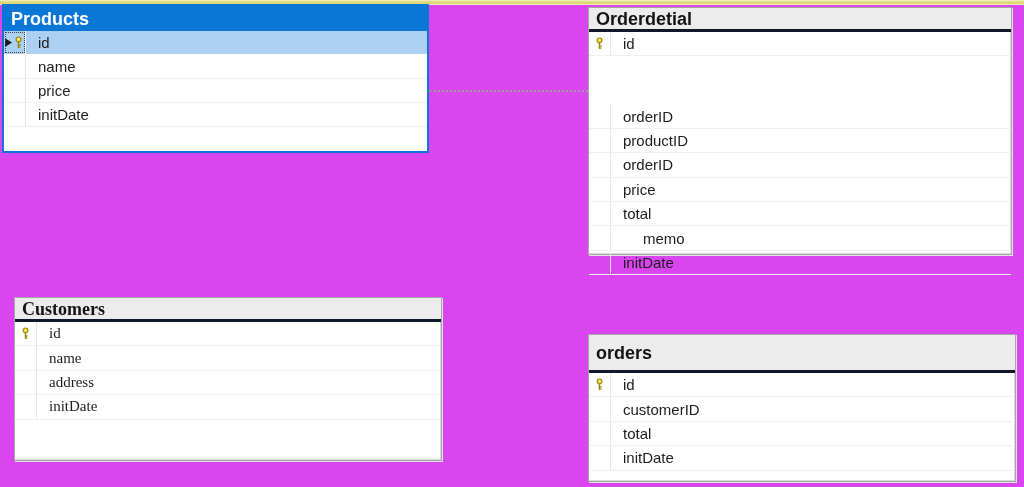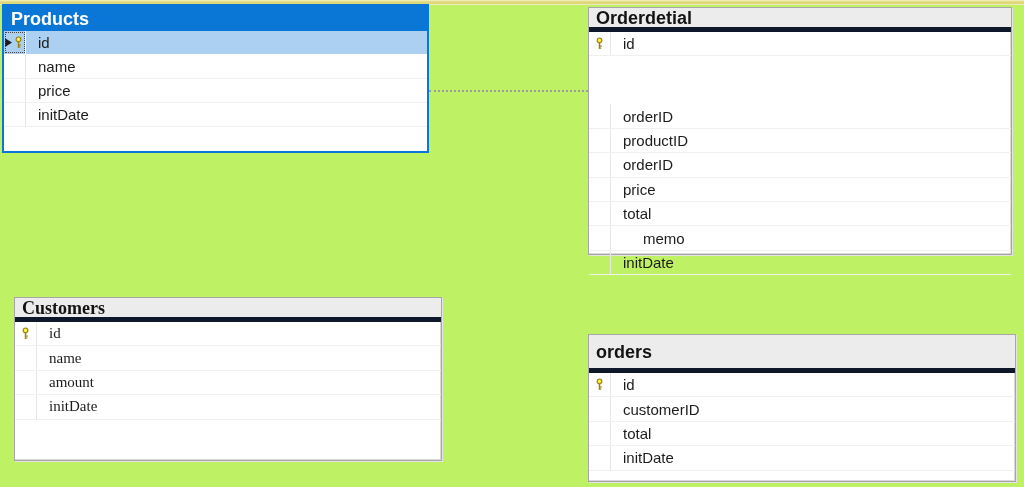--- a/index.html
+++ b/index.html
@@ -1,17 +1,17 @@
 <!DOCTYPE html>
 <html style="--accent: #0a77d6; --selected-row: #abd0f2; --table-header-bg: #ececec; --table-border: #a6a6a6; --row-separator: #f0f0f0; --relationship-line: #9c9c9c; --top-strip: #ded87a; --top-strip-light: #f6f3c4; --key-gold: #fbe63f; --text: #1c1c1c;"><head>
 <meta charset="utf-8">
 <style>
   html,body{margin:0;padding:0;background:#ffffff;}
   .canvas{
-    position:relative;width:1024px;height:487px;overflow:hidden;background:#bef264;
+    position:relative;width:1024px;height:487px;overflow:hidden;background:#d946ef;
     font-family:"Liberation Sans",sans-serif;
   }
   .top-strip{
     position:absolute;left:0;top:0;width:1024px;height:5px;z-index:1;
     background:linear-gradient(to bottom,var(--top-strip-light) 0%,var(--top-strip) 40%,var(--top-strip) 70%,#f7f5da 100%);
   }
   .rel-line{
     position:absolute;left:429px;top:90px;width:159px;height:0;z-index:2;
     border-top:2px dotted var(--relationship-line);
   }
@@ -20,21 +20,21 @@
     border:1px solid var(--table-border);
     box-shadow:inset -1px -1px 0 #d9d9d9, 1px 1px 0 #e3e3e3;
   }
   .db-table.selected{
     border:2px solid var(--accent);
     box-shadow:none;
   }
   .db-table-header{
     box-sizing:border-box;display:flex;align-items:center;padding-left:7px;
     background:var(--table-header-bg);
-    border-bottom:5px solid #0f172a;
+    border-bottom:3px solid #0f172a;
   }
   .db-table.selected .db-table-header{
     background:var(--accent);border-bottom:none;
   }
   .db-table-title{
     font-size:18px;font-weight:bold;color:#131313;line-height:1;white-space:nowrap;
   }
   .db-table.selected .db-table-title{color:#ffffff;}
   .db-row{
     display:flex;align-items:stretch;box-sizing:border-box;
@@ -158,21 +158,21 @@
               </svg>
             </div>
     <div class="row-label">id</div>
   </div>
           <div class="db-row" style="height: 24.4px;">
     <div class="row-selector"></div>
     <div class="row-label">name</div>
   </div>
           <div class="db-row" style="height: 24.4px;">
     <div class="row-selector"></div>
-    <div class="row-label">amount</div>
+    <div class="row-label">address</div>
   </div>
           <div class="db-row" style="height: 24.4px;">
     <div class="row-selector"></div>
     <div class="row-label">initDate</div>
   </div>
         </div>
   </div>
       <div class="db-table" style="left: 588px; top: 334px; width: 428px; height: 148px;">
     <div class="db-table-header" style="height: 38px;">
       <span class="db-table-title">orders</span>

